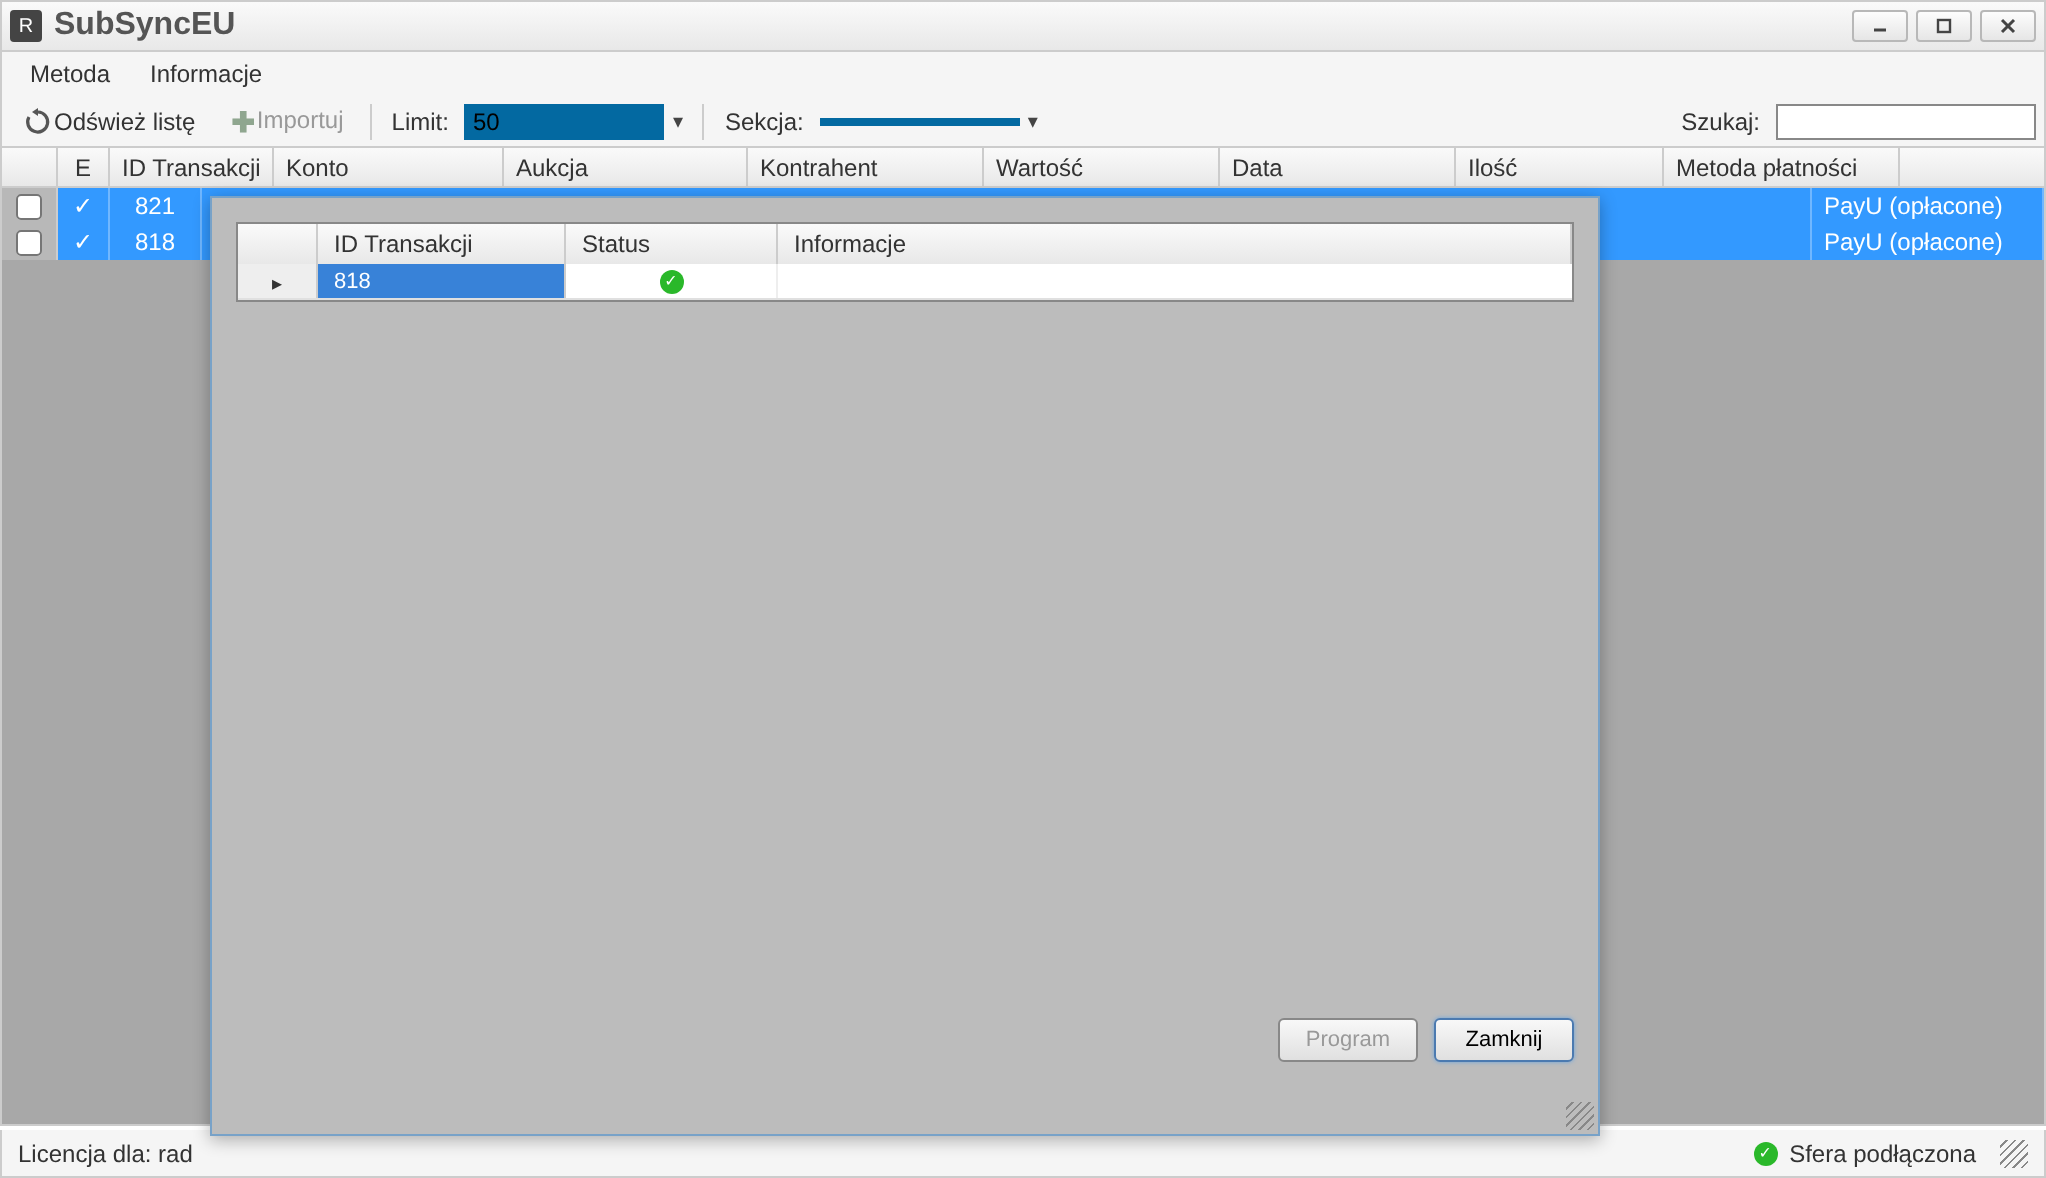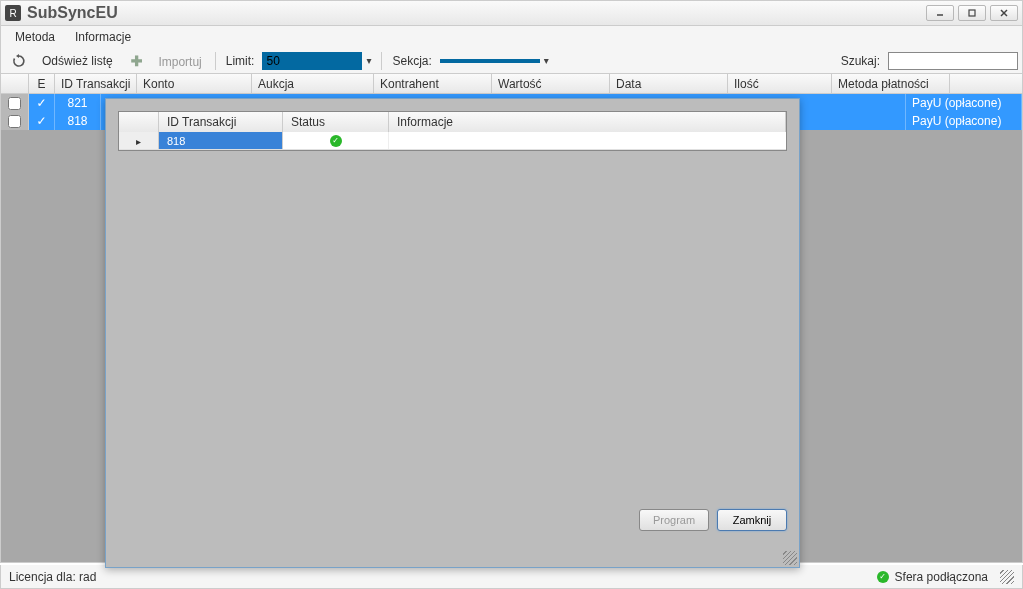--- a/index.html
+++ b/index.html
@@ -12,21 +12,21 @@
 .win-btns { display: flex; gap: 4px; }
 .win-btn { width: 28px; height: 16px; border: 1px solid #b8b8b8; border-radius: 2px; background: linear-gradient(#fdfdfd,#e6e6e6); display: flex; align-items: center; justify-content: center; cursor: pointer; }
 .win-btn svg { width: 10px; height: 10px; }
 
 
 .menubar { height: 22px; background: #f5f5f5; border-left: 1px solid #ccc; border-right: 1px solid #ccc; display: flex; align-items: center; padding: 0 6px; gap: 4px; }
 .menu-item { padding: 2px 8px; color: #333; cursor: pointer; }
 
 
 .toolbar { height: 26px; background: #f5f5f5; border: 1px solid #ccc; border-top: none; display: flex; align-items: center; padding: 0 4px; gap: 4px; }
-.tbtn { display: flex; align-items: flex-end; gap: 16px; padding: 2px 6px; color: #333; cursor: pointer; border: 1px solid transparent; }
+.tbtn { display: flex; align-items: flex-start; gap: 1px; padding: 2px 6px; color: #333; cursor: pointer; border: 1px solid transparent; }
 .tbtn.disabled { color: #999; cursor: default; }
 .tsep { width: 1px; height: 18px; background: #ccc; margin: 0 2px; }
 .tlabel { color: #333; padding: 0 4px; }
 .tselect { border: none; background: #0369a1; padding: 2px 4px; min-width: 100px; }
 .tselect-arrow { color: #444; font-size: 10px; padding-right: 4px; }
 .spacer { flex: 1; }
 .search-box { width: 130px; height: 18px; border: 1px solid #888; background: #fff; padding: 0 4px; }
 .refresh-icon { width: 14px; height: 14px; }
 .plus-icon { color: #8fa68f; font-weight: bold; font-size: 14px; }
 

